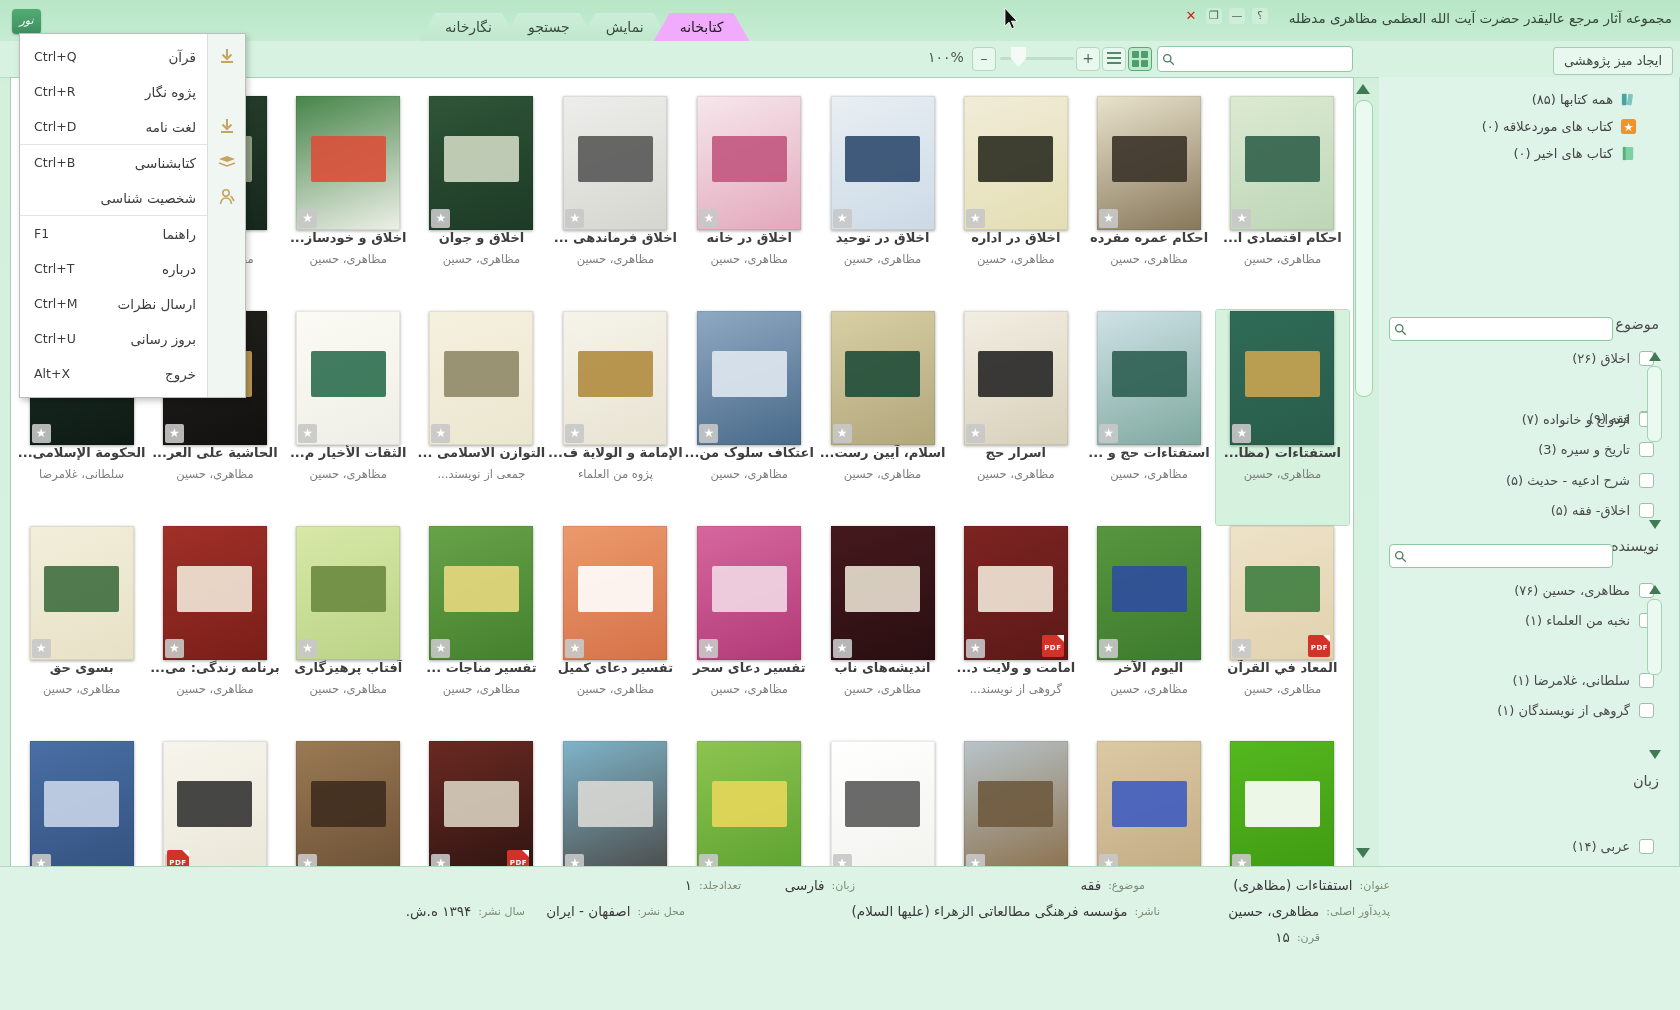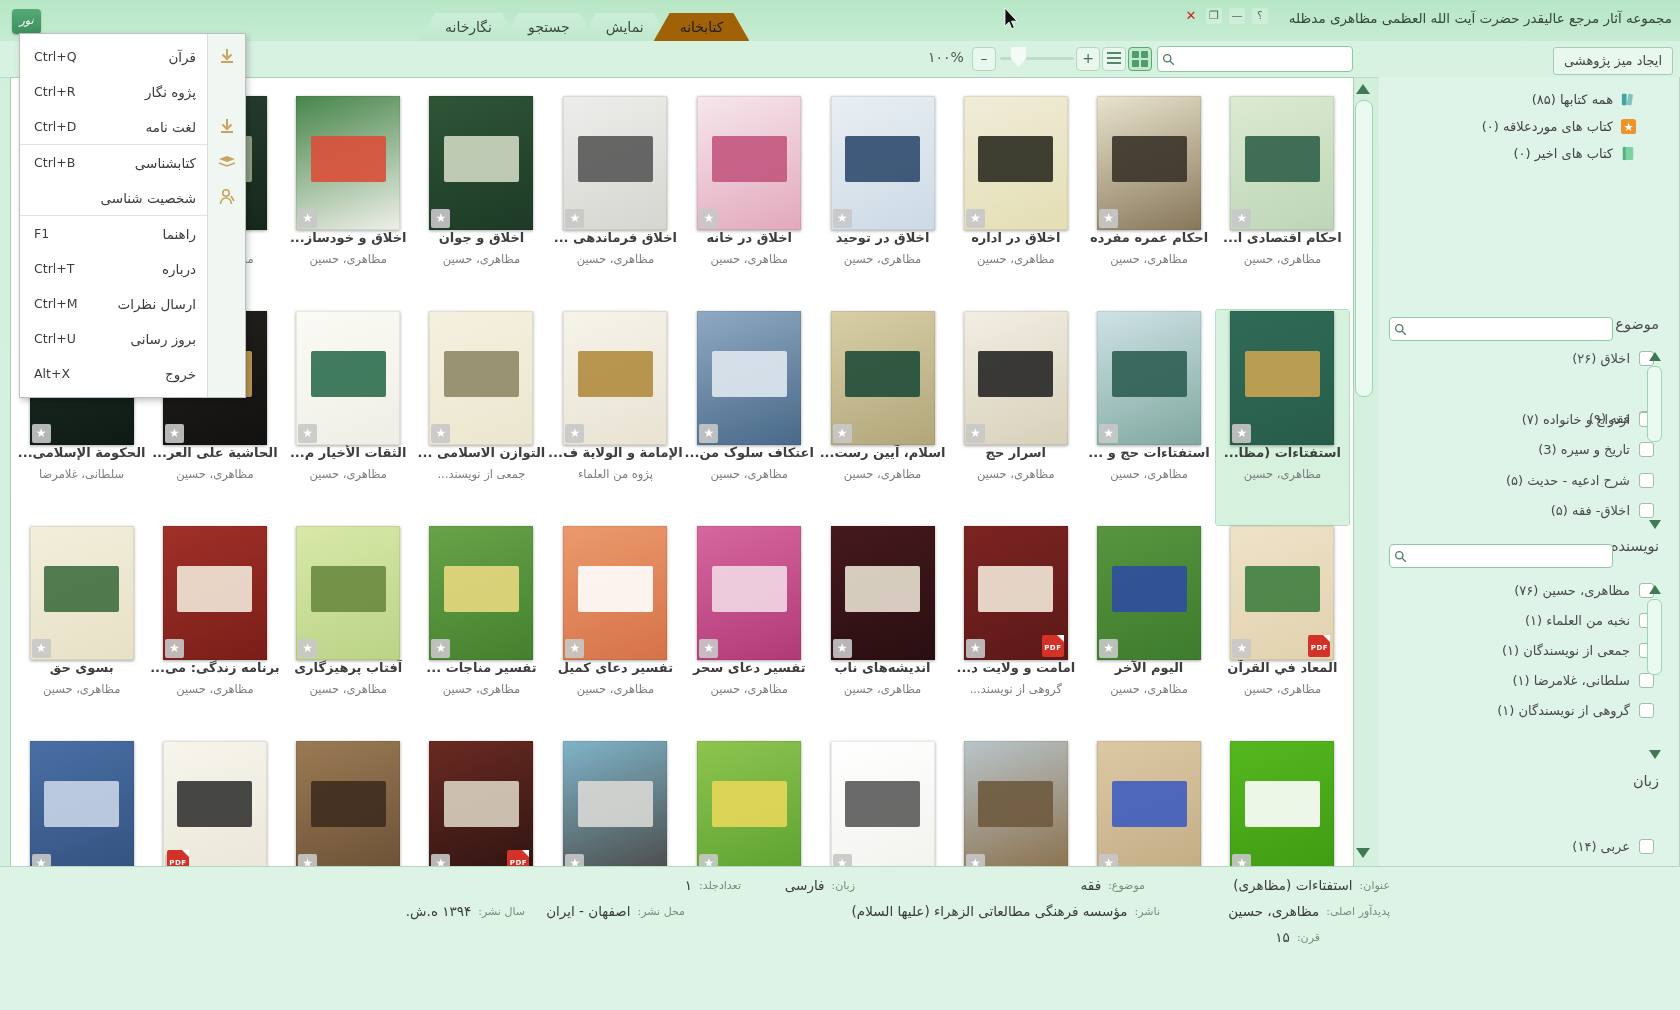--- a/index.html
+++ b/index.html
@@ -15,21 +15,21 @@
     background:linear-gradient(#53ab74,#3d8f5e);box-shadow:0 1px 2px rgba(0,0,0,.25);
     color:#fff;font-size:11px;font-style:italic;text-align:center;line-height:24px}
   #window-title{position:absolute;right:8px;top:10px;font-size:13.5px;color:#35463b;white-space:nowrap}
   #win-controls{position:absolute;left:1183px;top:8px;display:flex;flex-direction:row;gap:7px;direction:ltr}
   .winbtn{width:16px;height:16px;border-radius:3px;font-size:11px;line-height:16px;text-align:center;color:#4a6a55;background:rgba(255,255,255,.25)}
   .winbtn.close{color:#cc2222;font-weight:bold;background:transparent;font-size:13px}
   
   #tabs{position:absolute;left:427px;top:13px;height:28px;display:flex;z-index:2}
   .tab{height:28px;line-height:28px;padding:0 26px;margin:0 -8px;font-size:14px;color:#3a4a3e;
     background:linear-gradient(#cdeeda,#bfe8cd);clip-path:polygon(16px 0,calc(100% - 16px) 0,100% 100%,0 100%);}
-  .tab.active{background:#a16207;color:#222;z-index:3}
+  .tab.active{background:#f0abfc;color:#222;z-index:3}
   
   #toolbar{position:absolute;top:41px;left:0;right:0;height:36px;background:#d8f2e1;border-bottom:1px solid #b9dcc6}
   #zoom-label{position:absolute;left:924px;top:49px;width:44px;font-size:14px;color:#4a5a4e;text-align:center;direction:ltr}
   .tool-btn{position:absolute;width:22px;height:22px;top:47px;border:1px solid #b3d8c0;border-radius:4px;background:#e8f8ee;
     color:#4a6a55;font-size:14px;line-height:20px;text-align:center}
   #slider-track{position:absolute;left:1000px;top:57px;width:74px;height:3px;background:#c0ddc9;border-radius:2px}
   #slider-thumb{position:absolute;left:1011px;top:47px;width:15px;height:20px;background:#f4fbf7;
     clip-path:polygon(0 0,100% 0,100% 58%,50% 100%,0 58%);filter:drop-shadow(0 0 1px #5f9c77)}
   #view-grid-button{background:#bfe9cc;border-color:#5aa876}
   .mini-grid{display:grid;grid-template-columns:7px 7px;gap:2px;margin:3px auto;width:16px}
@@ -533,24 +533,20 @@
       </svg>
       <input value="" style="">
     </div>
     <div class="filter-row" style="top: 500px;">
       <span class="cb"></span>
       <span>مظاهری، حسین (۷۶)</span>
     </div>
     <div class="filter-row" style="top: 530px;">
       <span class="cb"></span>
       <span>نخبه من العلماء (۱)</span>
-    </div>
-    <div class="filter-row" style="top: 560px;">
-      <span class="cb"></span>
-      <span>جمعی از نویسندگان (۱)</span>
     </div>
     <div class="filter-row" style="top: 590px;">
       <span class="cb"></span>
       <span>سلطانی، غلامرضا (۱)</span>
     </div>
     <div class="filter-row" style="top: 620px;">
       <span class="cb"></span>
       <span>گروهی از نویسندگان (۱)</span>
     </div>
     <div class="section-label" style="top: 696px;">زبان</div>

